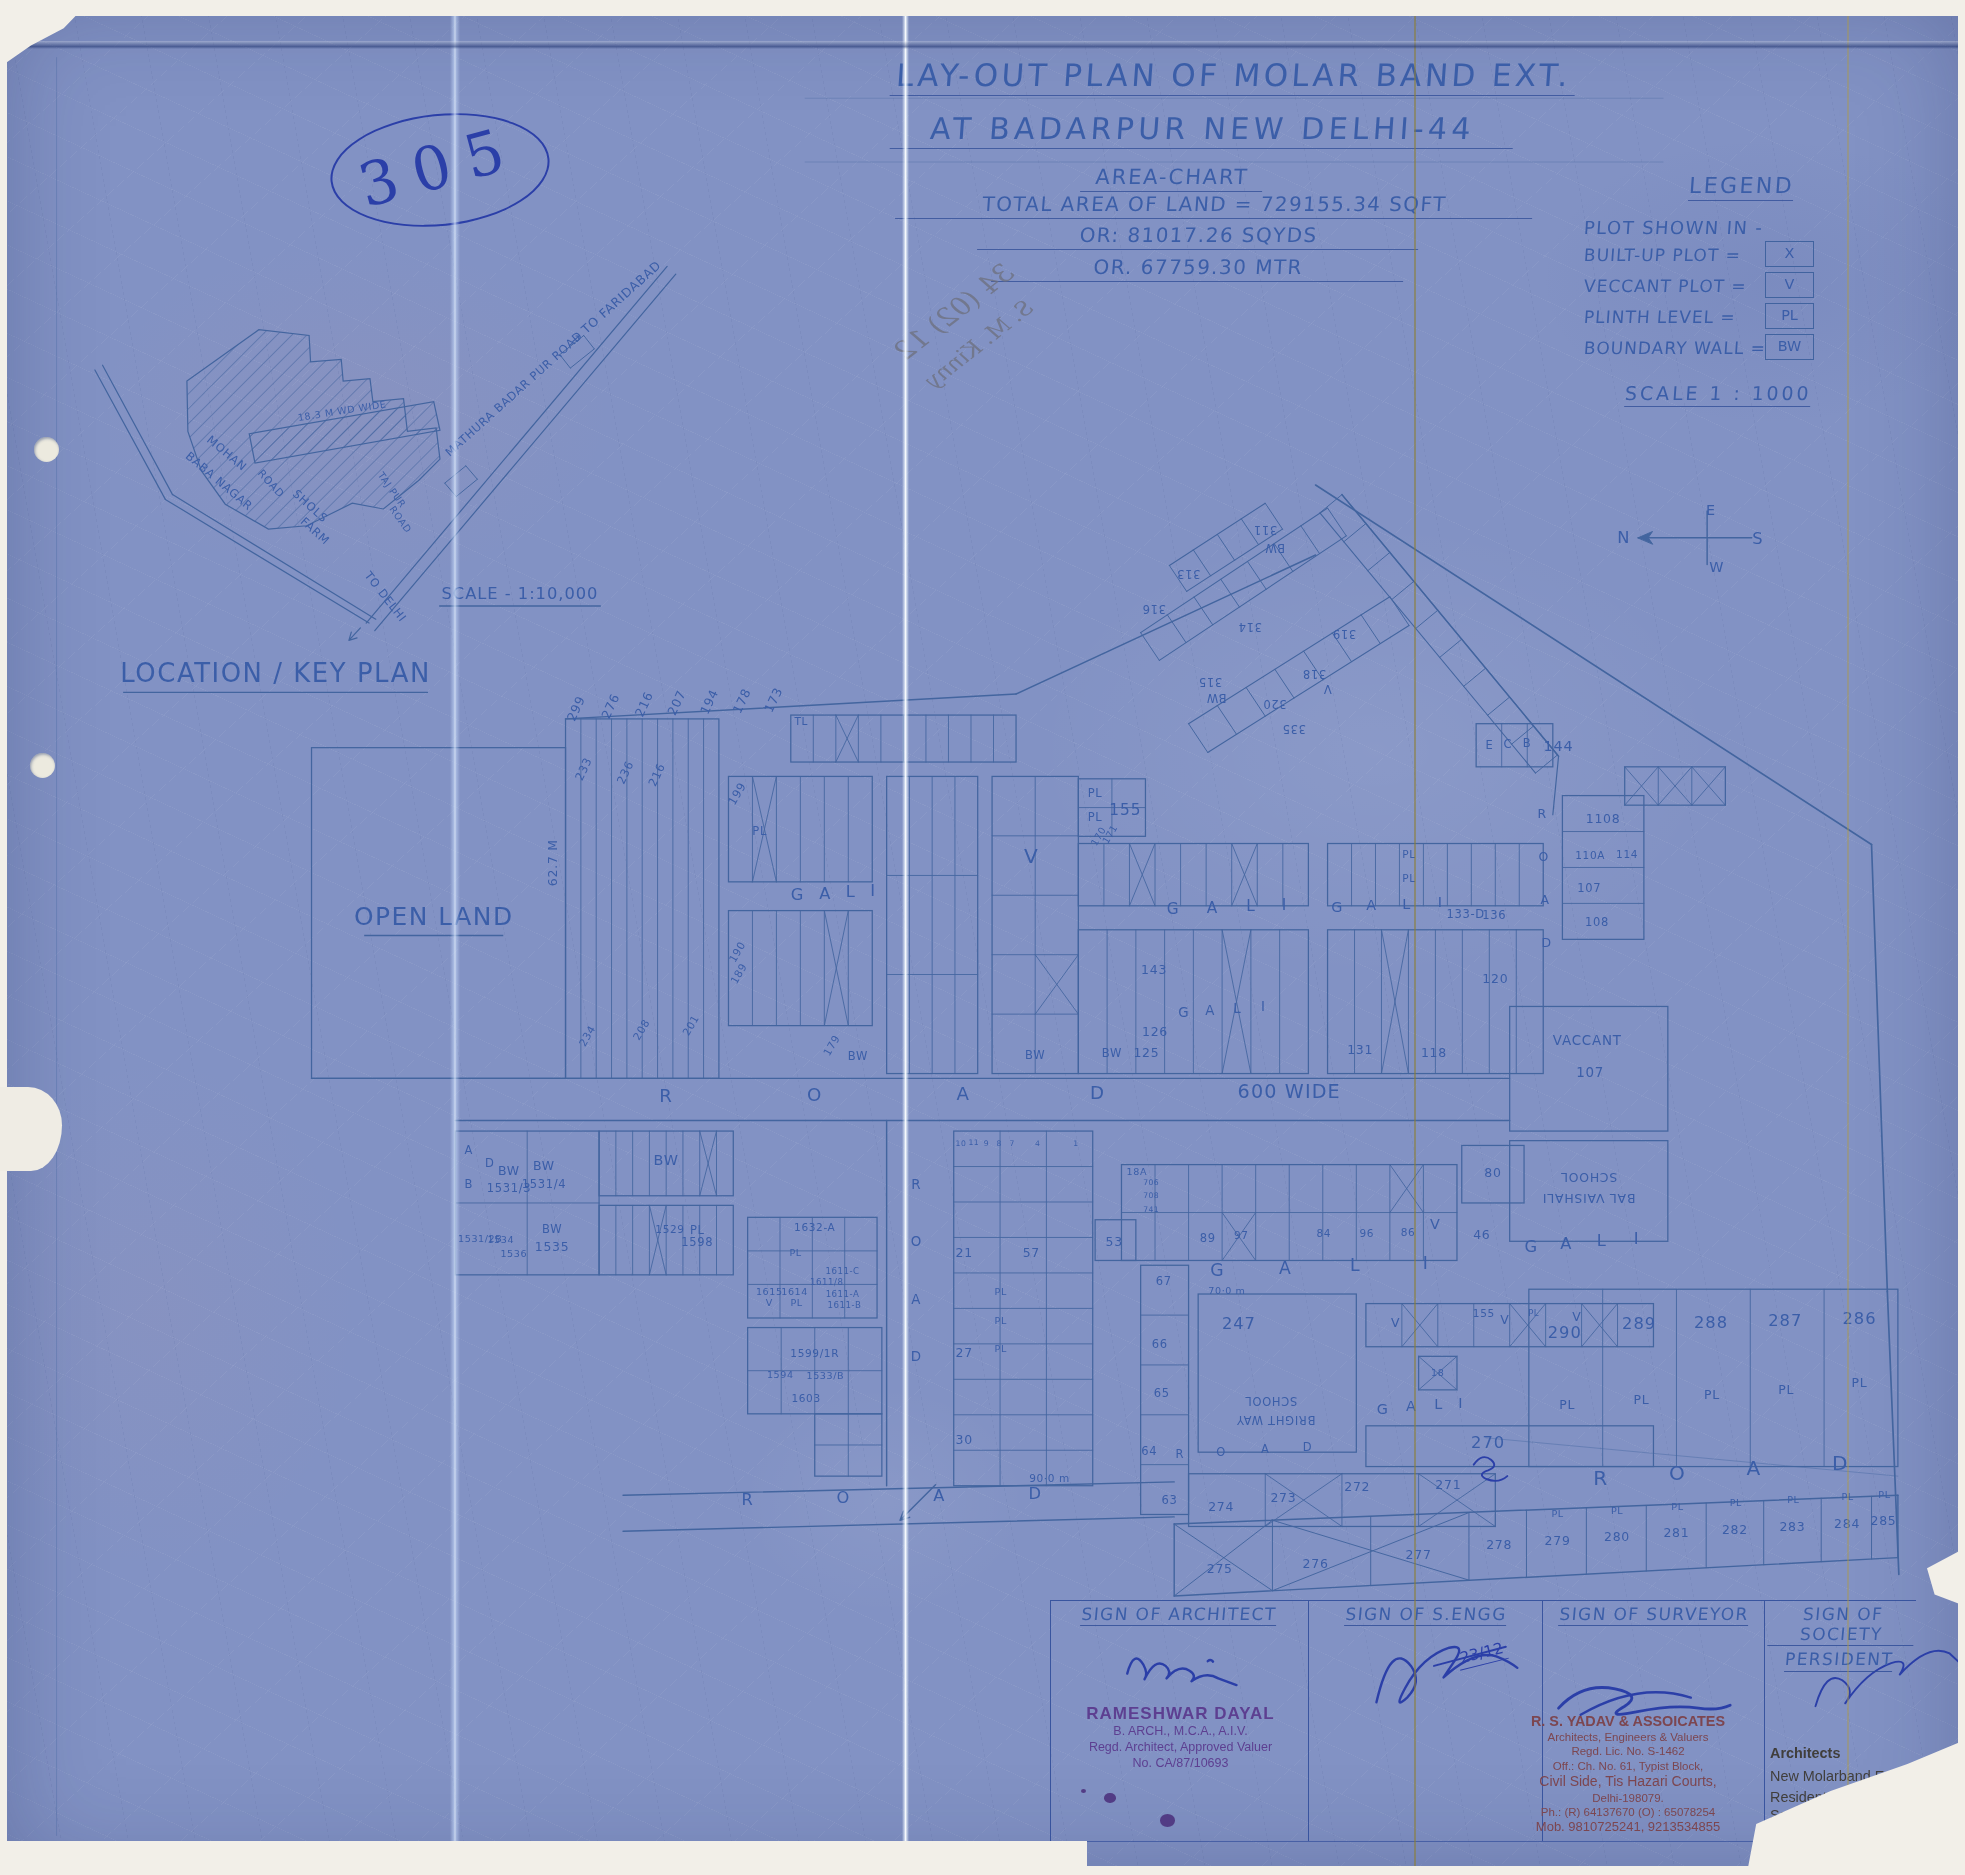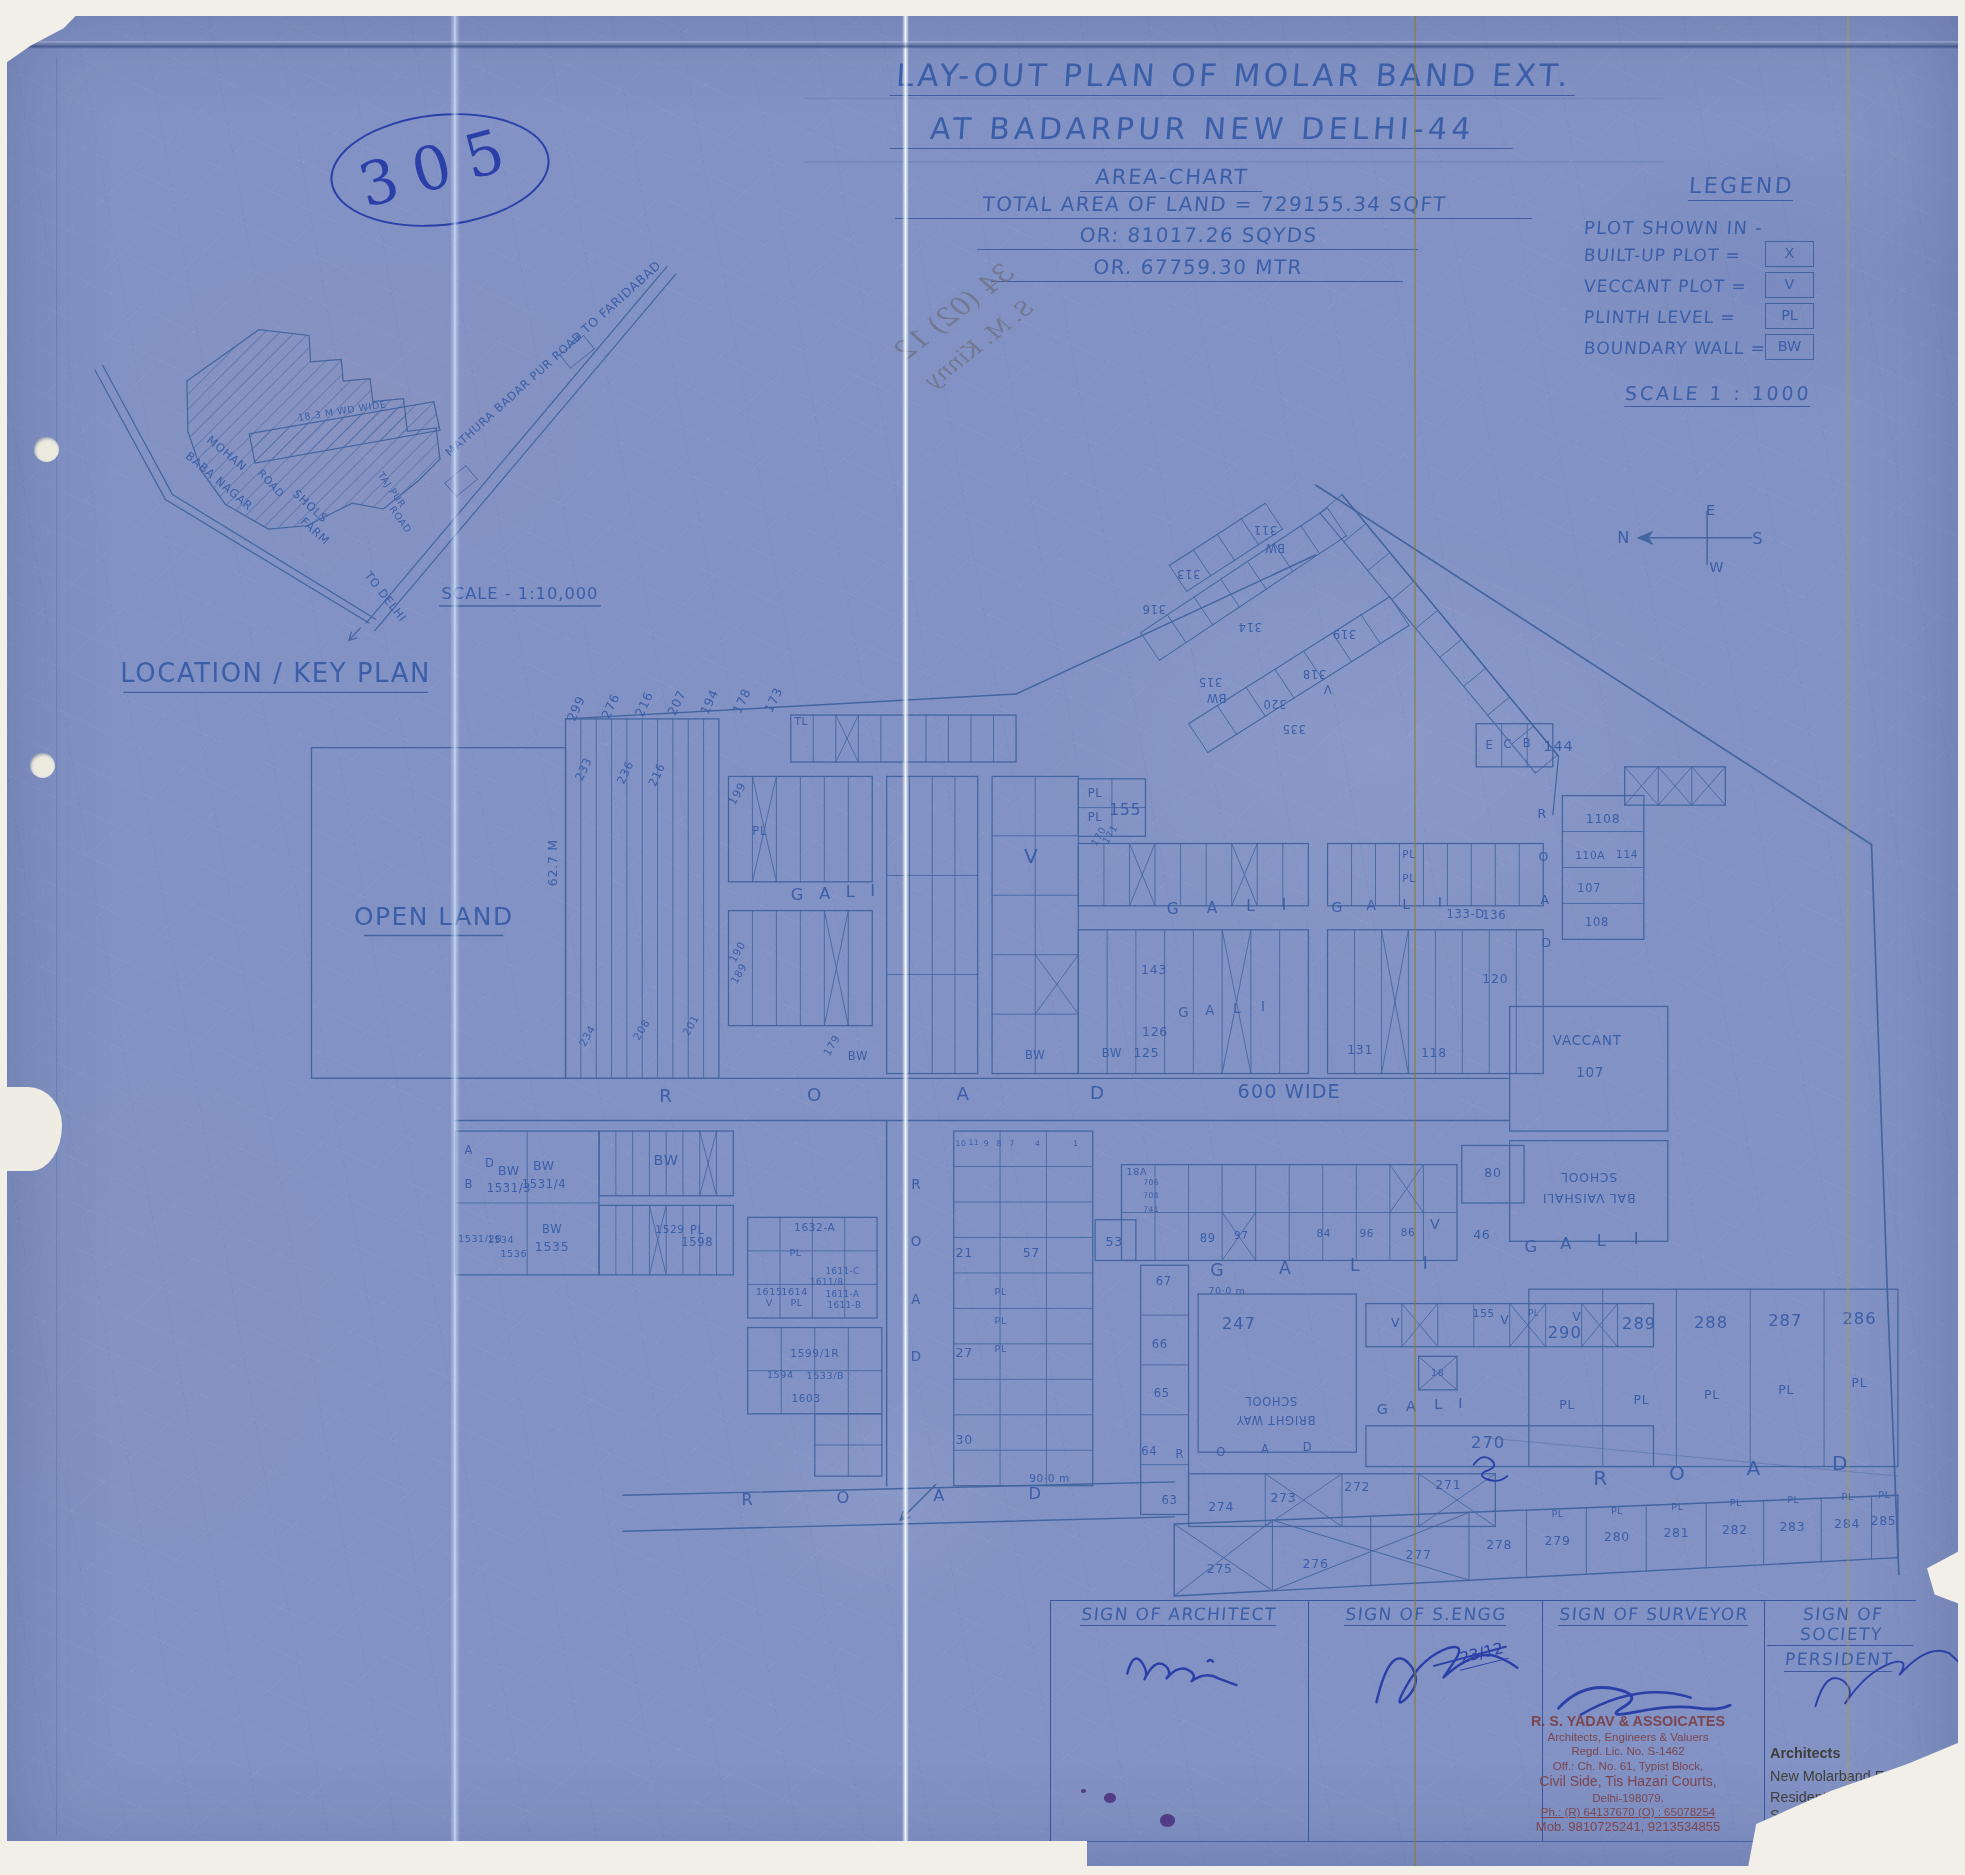--- a/index.html
+++ b/index.html
@@ -719,33 +719,39 @@
     <div class="st-h" style="left:261px;width:228px;">
       <span class="inner">SIGN OF S.ENGG</span></div>
     <div class="st-h" style="left:495px;width:216px;">
       <span class="inner">SIGN OF SURVEYOR</span></div>
     <div class="st-h" style="left:717px;width:146px;">
       <span class="inner">SIGN OF SOCIETY</span><br>
       <span class="inner" style="margin-top:2.9px;">PERSIDENT</span></div>
 
     <div class="date2312">23/12</div>
 
+    <div class="stamp sA" style="left:17px;top:102px;width:225px;">
+      <div class="b" style="font-size:17px;letter-spacing:1px;">RAMESHWAR DAYAL</div>
+      <div style="font-size:12.5px;">B. ARCH., M.C.A., A.I.V.</div>
+      <div style="font-size:12.5px;">Regd. Architect, Approved Valuer</div>
+      <div style="font-size:12.5px;">No. CA/87/10693</div>
+    </div>
     <div class="blob" style="left:53px;top:192px;width:11.5px;height:9.6px;"></div>
     <div class="blob" style="left:109px;top:213px;width:15.3px;height:12.5px;"></div>
     <div class="blob" style="left:30px;top:188px;width:5.3px;height:4.3px;"></div>
 
 
     <div class="stamp sC" style="left:474px;top:111px;width:206px;">
       <div class="b" style="font-size:14.4px;">R. S. YADAV &amp; ASSOICATES</div>
       <div style="font-size:11.5px;">Architects, Engineers &amp; Valuers</div>
       <div style="font-size:11.5px;">Regd. Lic. No. S-1462</div>
       <div style="font-size:11.5px;">Off.: Ch. No. 61, Typist Block,</div>
       <div style="font-size:14px;">Civil Side, Tis Hazari Courts,</div>
       <div style="font-size:11.5px;">Delhi-198079.</div>
-      <div style="font-size:11.5px;text-decoration:underline;">Ph.: (R) 64137670 (O) : 65078254</div>
+      <div style="font-size:11.5px;">Ph.: (R) 64137670 (O) : 65078254</div>
       <div style="font-size:13px;">Mob. 9810725241, 9213534855</div>
     </div>
 
     <div class="stamp stampL sD" style="left:719px;top:143px;width:144px;">
       <div class="b" style="font-size:14.4px;">Architects</div>
       <div style="font-size:14.4px;margin-top:4.8px;">New Molarband Extn.</div>
       <div style="font-size:14.4px;margin-top:2.9px;">Residental Welfare Soci</div>
     </div>
   </div>
 

